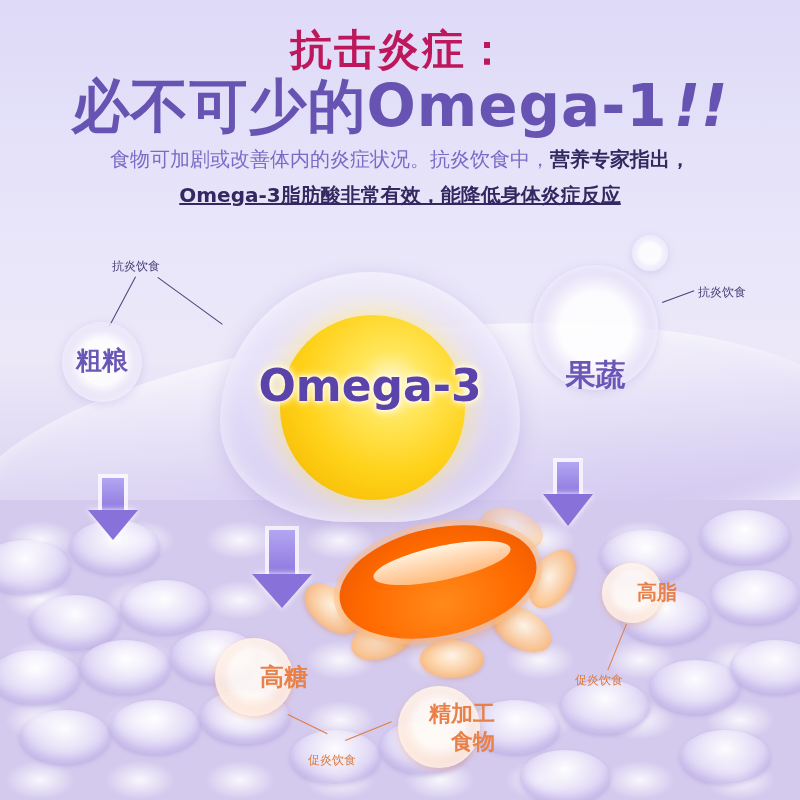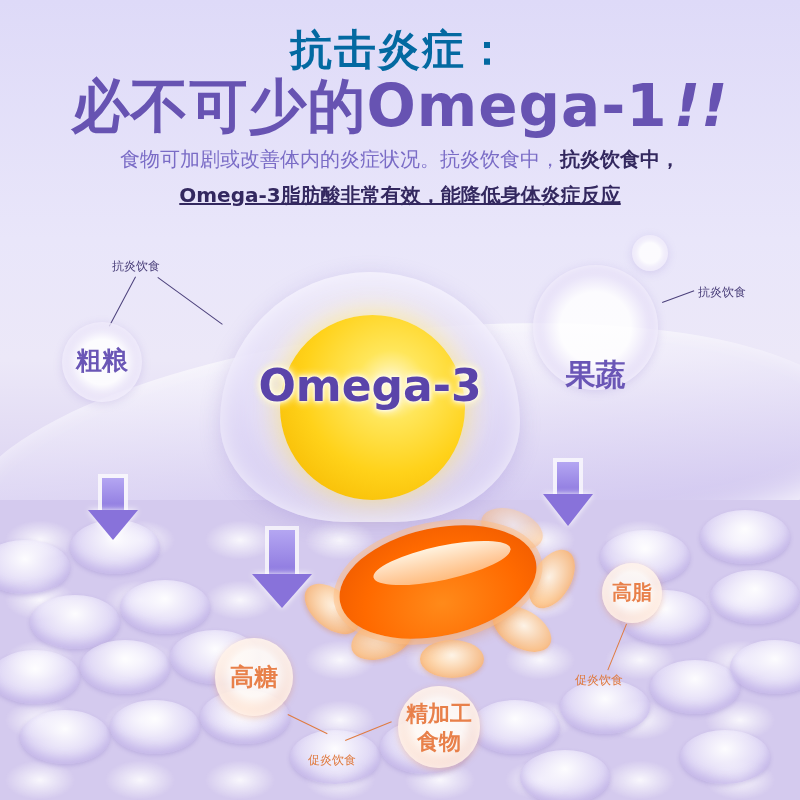--- a/index.html
+++ b/index.html
@@ -1,20 +1,20 @@
 <!DOCTYPE html>
 <html><head>
 <meta charset="utf-8">
 <style>
   html,body{margin:0;padding:0;}
   body{width:800px;height:800px;overflow:hidden;position:relative;
     font-family:"DejaVu Sans","Liberation Sans",sans-serif;
     background:linear-gradient(180deg,#dedaf8 0%,#e9e6fa 30%,#ece8f8 45%,#ddd5f2 60%,#cfc4ec 100%);}
   .abs{position:absolute;}
-  .title1{left:0;width:800px;top:22px;text-align:center;font-size:42px;font-weight:bold;color:#0369a1;letter-spacing:2px;}
+  .title1{left:0;width:800px;top:22px;text-align:center;font-size:42px;font-weight:bold;color:#be185d;letter-spacing:2px;}
   .title2{left:0;width:800px;top:68px;text-align:center;font-size:58px;font-weight:bold;color:#6753b2;letter-spacing:1px;}
   .title2 .bang{font-style:italic;margin-left:6px;}
   .sub1{left:0;width:800px;top:146px;text-align:center;font-size:20px;color:#7a6cc6;}
   .sub1 b{color:#33285f;}
   .sub2{left:0;width:800px;top:182px;text-align:center;font-size:20px;font-weight:bold;color:#33285f;text-decoration:underline;}
   
   .membrane{left:-40px;top:330px;width:900px;height:240px;border-radius:50% 50% 40% 40%/60% 60% 30% 30%;
     background:linear-gradient(180deg,rgba(255,255,255,0.6),rgba(200,188,238,0.7));transform:rotate(-6deg);
     box-shadow:inset 0 -10px 30px rgba(255,255,255,0.8);}
   .cellbed{left:0;top:500px;width:800px;height:300px;
@@ -35,21 +35,21 @@
   .omega{left:220px;top:360px;width:300px;text-align:center;font-size:44px;font-weight:bold;color:#5a44aa;
     text-shadow:0 0 4px #fff,0 0 8px #fff8d0,0 0 2px #fff,0 0 10px #fff6c0;}
   
   .bubble{border-radius:50%;
     background:radial-gradient(circle at 50% 50%,rgba(255,255,255,0.85) 40%,rgba(220,210,245,0.7) 70%,rgba(190,175,230,0.8));
     box-shadow:inset 0 0 12px rgba(255,255,255,0.9),0 2px 8px rgba(150,130,210,0.25);}
   .bubble-label{font-size:30px;font-weight:bold;color:#6a56b6;text-align:center;}
   .obubble{border-radius:50%;
     background:radial-gradient(circle at 50% 45%,rgba(255,250,245,0.9) 40%,rgba(255,215,190,0.8) 75%,rgba(245,175,135,0.85));
     box-shadow:inset 0 0 12px rgba(255,255,255,0.9),0 2px 6px rgba(230,140,90,0.35);}
-  .olabel{font-size:24px;font-weight:bold;color:#e8804a;text-align:center;line-height:28px;}
+  .olabel{font-size:24px;font-weight:bold;color:#e8804a;text-align:right;line-height:28px;padding-left:15px;}
   .note{font-size:12px;color:#4a3f7a;}
   .onote{font-size:12px;color:#e07a3e;}
   .line{position:absolute;height:1px;transform-origin:0 0;}
   
   .arrow{width:0;height:0;}
   .arrow .shaft{position:absolute;background:linear-gradient(180deg,#b4a6f2,#8b76de);
     box-shadow:0 0 0 4px rgba(255,255,255,0.7);}
   .arrow .head{position:absolute;width:0;height:0;border-left-style:solid;border-right-style:solid;border-top-style:solid;
     border-left-color:transparent;border-right-color:transparent;border-top-color:#8872da;
     filter:drop-shadow(0 0 3px #fff);}
@@ -64,21 +64,21 @@
     box-shadow:0 2px 4px rgba(220,120,50,0.3);}
 </style>
 </head>
 <body>
 
 <div class="abs title1">抗击炎症：</div>
 <div class="abs title2">
   <span>必不可少的Omega-1</span><span class="bang">!!</span>
 </div>
 <div class="abs sub1">
-  <span>食物可加剧或改善体内的炎症状况。抗炎饮食中，</span><b>抗炎饮食中，</b>
+  <span>食物可加剧或改善体内的炎症状况。抗炎饮食中，</span><b>营养专家指出，</b>
 </div>
 <div class="abs sub2">Omega-3脂肪酸非常有效，能降低身体炎症反应</div>
 
 <div class="abs membrane"></div>
 <div class="abs cellbed">
   <div class="cell" style="left:-20px;top:40px"></div>
   <div class="cell" style="left:70px;top:20px"></div>
   <div class="cell" style="left:30px;top:95px"></div>
   <div class="cell" style="left:120px;top:80px"></div>
   <div class="cell" style="left:-10px;top:150px"></div>

